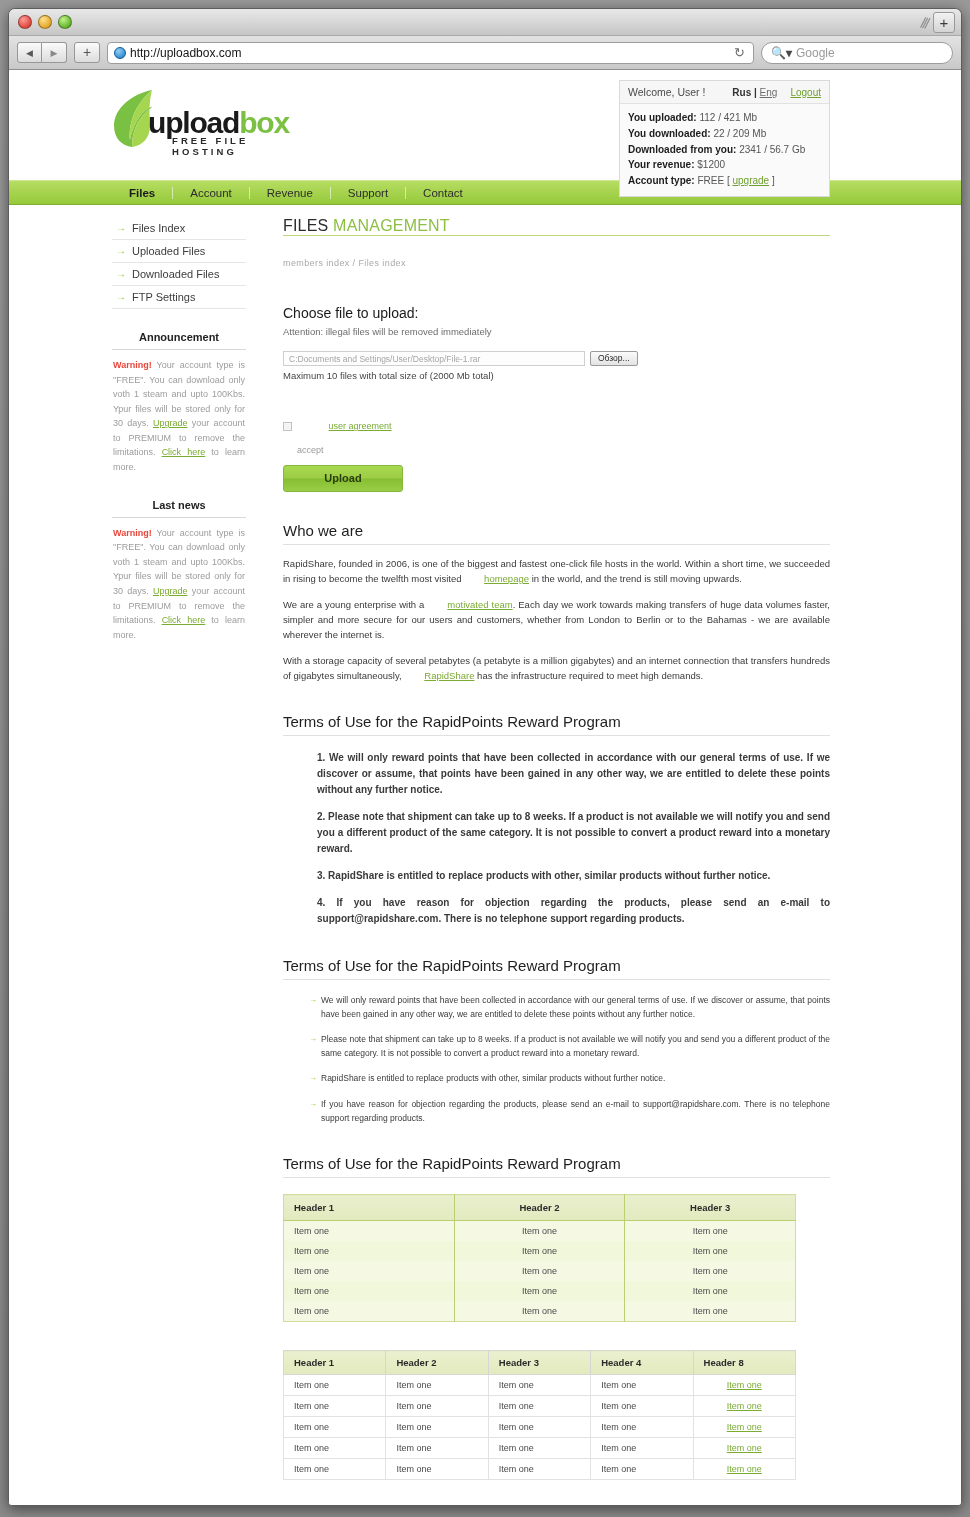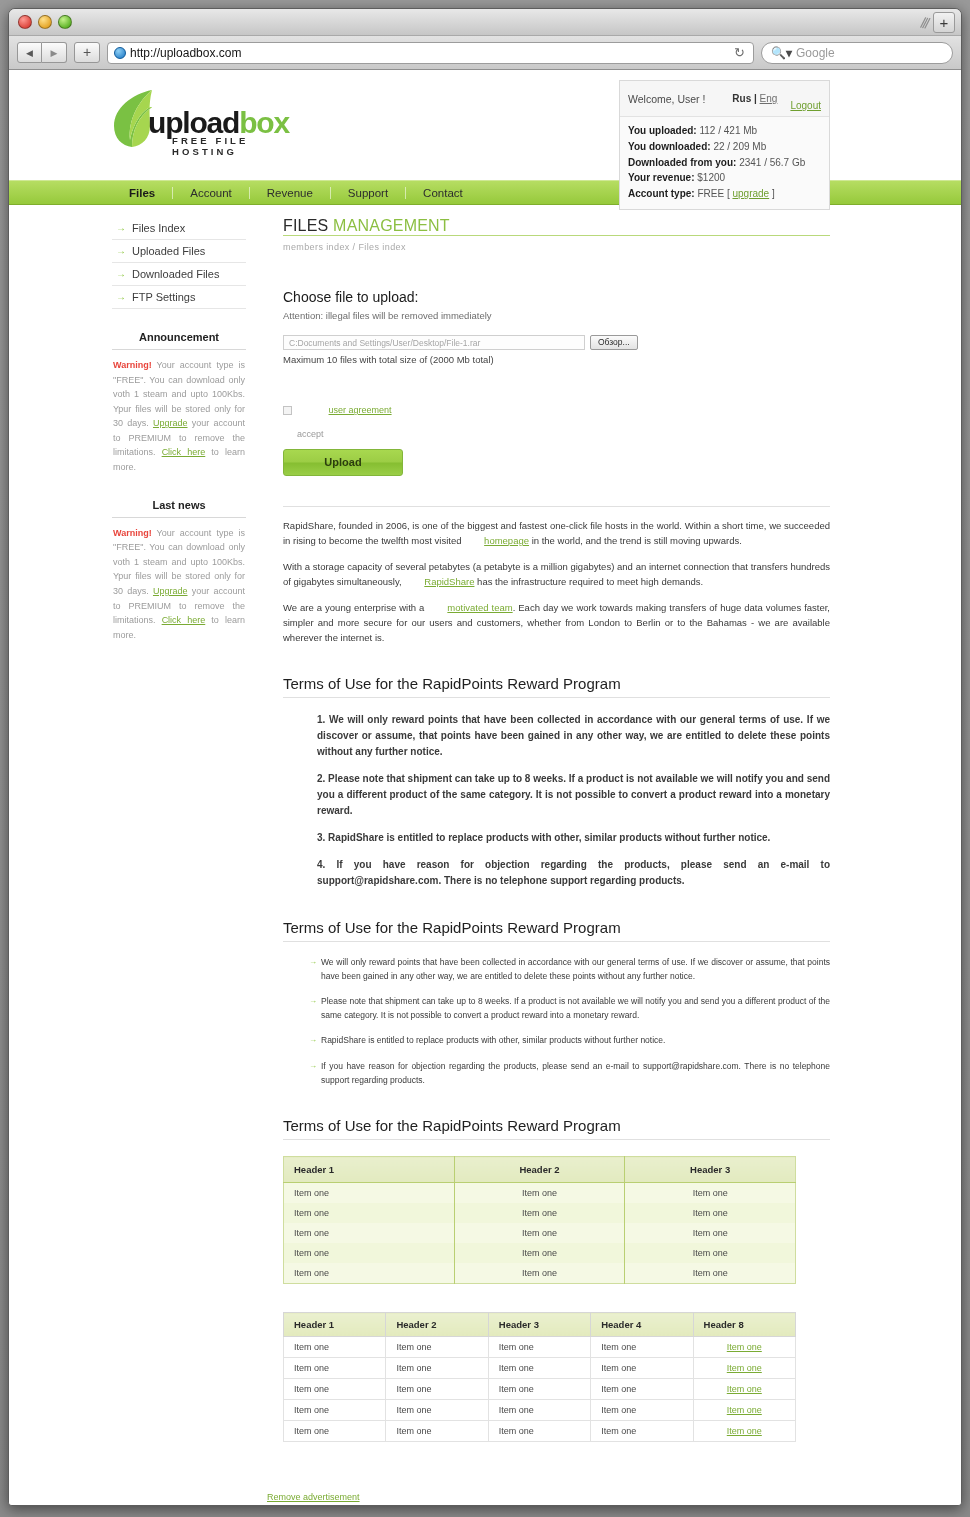--- a/index.html
+++ b/index.html
@@ -67,21 +67,21 @@
   .logo-sub { position:absolute; left:60px; top:47px; font-size:9.5px;
     letter-spacing:3.1px; color:#2a2a2a; font-weight:bold; }
 
   .userbox { position:absolute; right:131px; top:10px; width:211px;
     border:1px solid #d9d9d9; background:#fafafa; }
   .userbox-top { display:flex; align-items:center; padding:5px 8px;
     border-bottom:1px solid #e2e2e2; background:#f6f6f6; font-size:10.5px; color:#4a4a4a; }
   .ub-welcome { flex:1; }
   .ub-lang { font-weight:bold; color:#333; font-size:10px; }
   .ub-lang a { color:#6e6e6e; font-weight:normal; }
-  .ub-logout { margin-left:13px; color:#6f9f2f; text-decoration:underline; font-size:10px;margin-top:14px; }
+  .ub-logout { margin-left:13px; color:#6f9f2f; text-decoration:underline; font-size:10px; }
   .userbox-body { padding:6px 8px 7px; }
   .ub-row { font-size:10px; color:#555; line-height:1.58; }
   .ub-row b { color:#1d1d1d; font-size:10px; }
   .ub-row a { color:#6f9f2f; }
 
   .mainnav { height:25px; background:linear-gradient(#b6dd62,#96c93b);
     border-top:1px solid #cfe895; border-bottom:1px solid #7fae2c;
     display:flex; align-items:center; padding-left:103px; }
   .mainnav a { font-size:11.5px; color:#2d2d2d; text-decoration:none;
     padding:0 17px; border-right:1px solid rgba(255,255,255,.55); line-height:12px; }
@@ -98,21 +98,21 @@
     margin:22px 0 6px; border-bottom:1px solid #d8d8d8; padding-bottom:6px; }
   .side-body { font-size:9px; color:#9c9c9c; line-height:1.62; text-align:justify; padding:2px 1px; }
   .warn { color:#e8453c; font-weight:bold; }
   .side-body a { color:#7aab33; text-decoration:underline; }
 
   
   .content { flex:1; margin-left:37px; margin-right:131px; }
   .page-title { font-size:16px; color:#2b2b2b; 
     border-bottom:1px solid #b9d97b; letter-spacing:.2px; }
   .page-title .t2 { color:#8cbf42; }
-  .crumbs { font-size:9px; color:#a9a9a9; letter-spacing:.4px; margin-top:6px; }
+  .crumbs { font-size:9px; color:#a9a9a9; letter-spacing:.4px; margin-top:22px; }
 
   .sec-title { font-size:15px; color:#1f1f1f; }
   .h-rule { border-bottom:1px solid #e0e0e0; margin-top:5px; }
   .lead { font-size:14px; color:#1a1a1a; margin-top:37px; }
   .note { font-size:9.5px; color:#6d6d6d; margin-top:5px; }
 
   .file-row { display:flex; align-items:center; gap:5px; margin-top:14px; }
   .file-input { width:302px; height:15px; border:1px solid #cfcfcf; background:#fdfdfd;
     font-size:8.5px; color:#a5a5a5; padding:0 5px; line-height:14px; }
   .browse-btn { height:15px; border:1px solid #9a9a9a; border-radius:2px;
@@ -288,24 +288,25 @@
         <div class="maxline">Maximum 10 files with total size of (2000 Mb total)</div>
 
         <div class="accept-row">
           <div class="cbox"></div>
           <span>accept</span>
           <a href="#">user agreement</a>
         </div>
         <div class="upload-btn">Upload</div>
 
         <div class="sec-block">
+          <div class="sec-title">Who we are</div>
           <div class="h-rule"></div>
           <p class="ptxt"><span>RapidShare, founded in 2006, is one of the biggest and fastest one-click file hosts in the world. Within a short time, we succeeded in rising to become the twelfth most visited </span><a href="#">homepage</a><span> in the world, and the trend is still moving upwards.</span></p>
+          <p class="ptxt"><span>We are a young enterprise with a </span><a href="#">motivated team</a><span>. Each day we work towards making transfers of huge data volumes faster, simpler and more secure for our users and customers, whether from London to Berlin or to the Bahamas - we are available wherever the internet is.</span></p>
           <p class="ptxt"><span>With a storage capacity of several petabytes (a petabyte is a million gigabytes) and an internet connection that transfers hundreds of gigabytes simultaneously, </span><a href="#">RapidShare</a><span> has the infrastructure required to meet high demands.</span></p>
-          <p class="ptxt"><span>We are a young enterprise with a </span><a href="#">motivated team</a><span>. Each day we work towards making transfers of huge data volumes faster, simpler and more secure for our users and customers, whether from London to Berlin or to the Bahamas - we are available wherever the internet is.</span></p>
         </div>
 
         <div class="sec-block">
           <div class="sec-title">Terms of Use for the RapidPoints Reward Program</div>
           <div class="h-rule"></div>
           <div class="numlist">
             <p>1. We will only reward points that have been collected in accordance with our general terms of use. If we discover or assume, that points have been gained in any other way, we are entitled to delete these points without any further notice.</p>
             <p>2. Please note that shipment can take up to 8 weeks. If a product is not available we will notify you and send you a different product of the same category. It is not possible to convert a product reward into a monetary reward.</p>
             <p>3. RapidShare is entitled to replace products with other, similar products without further notice.</p>
             <p>4. If you have reason for objection regarding the products, please send an e-mail to support@rapidshare.com. There is no telephone support regarding products.</p>

